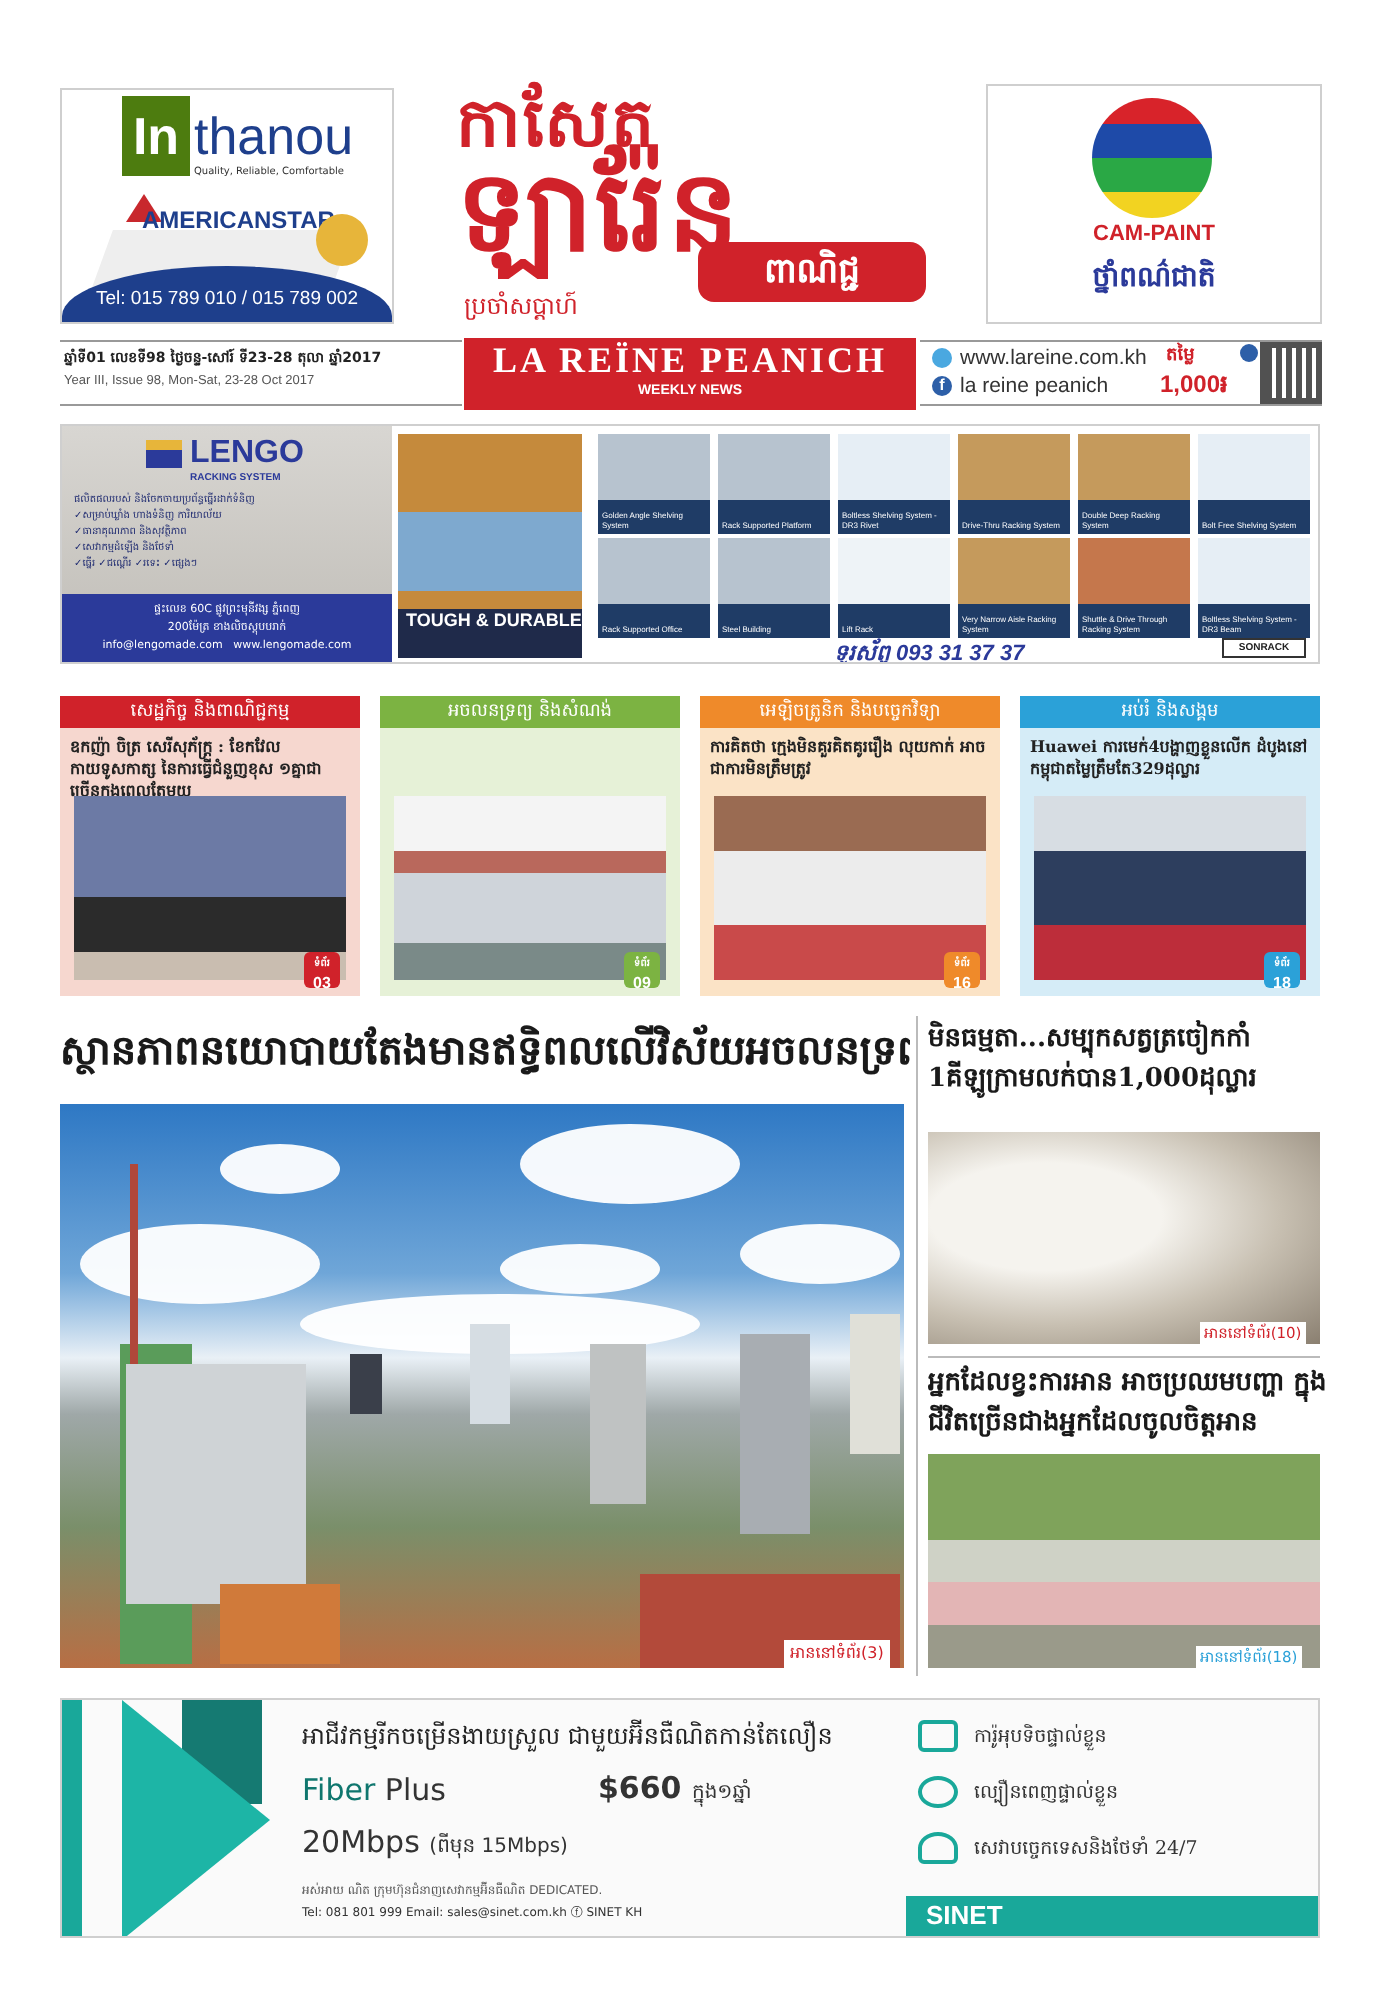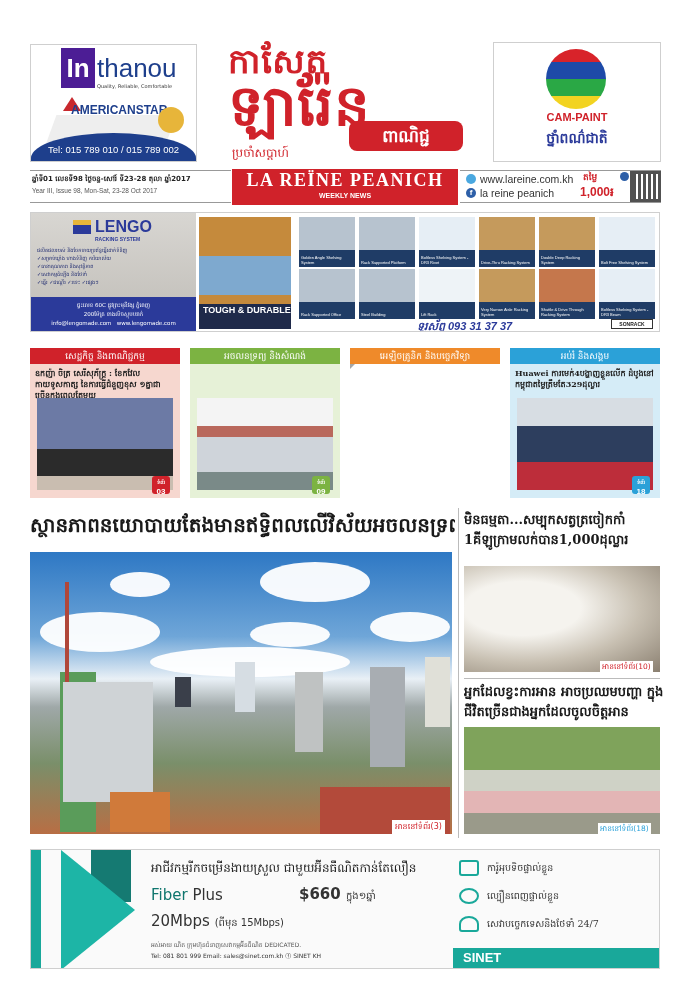--- a/index.html
+++ b/index.html
@@ -1,21 +1,21 @@
 <!DOCTYPE html>
 <html><head>
 <meta charset="utf-8">
 <style>
   * { box-sizing: border-box; margin: 0; padding: 0; }
   body { width: 691px; height: 1000px; background: #ffffff; font-family: "DejaVu Sans", sans-serif; position: relative; overflow: hidden; color: #222; }
   .abs { position: absolute; }
 
   
   #ad-inthanou { left: 30px; top: 44px; width: 167px; height: 118px; border: 1px solid #cfcfcf; background: #fff; overflow: hidden; }
-  #ad-inthanou .logo-box { position: absolute; left: 30px; top: 3px; width: 34px; height: 40px; background: #4c1d95; color: #fff; font: bold 26px "Liberation Sans", sans-serif; text-align: center; line-height: 40px; }
+  #ad-inthanou .logo-box { position: absolute; left: 30px; top: 3px; width: 34px; height: 40px; background: #4d7c0f; color: #fff; font: bold 26px "Liberation Sans", sans-serif; text-align: center; line-height: 40px; }
   #ad-inthanou .logo-rest { position: absolute; left: 66px; top: 8px; font: 26px "Liberation Sans", sans-serif; color: #1e3f8c; }
   #ad-inthanou .tagline { position: absolute; left: 66px; top: 38px; font-size: 5px; color: #333; }
   #ad-inthanou .brand { position: absolute; left: 40px; top: 58px; font: bold 12px "Liberation Sans", sans-serif; color: #1e3f8c; }
   #ad-inthanou .star { position: absolute; left: 32px; top: 52px; width: 0; height: 0; border-left: 9px solid transparent; border-right: 9px solid transparent; border-bottom: 14px solid #c8282d; }
   #ad-inthanou .warranty { position: absolute; right: 12px; top: 62px; width: 26px; height: 26px; border-radius: 50%; background: #e7b53a; }
   #ad-inthanou .bed { position: absolute; left: 20px; top: 70px; width: 120px; height: 30px; background: #eee; transform: skewX(-20deg); }
   #ad-inthanou .tel-band { position: absolute; left: 0; bottom: 0; width: 100%; height: 28px; background: #1e3f8c; border-top-left-radius: 60% 30px; border-top-right-radius: 60% 30px; }
   #ad-inthanou .tel { position: absolute; left: 0; bottom: 6px; width: 100%; text-align: center; color: #fff; font: 9.5px "Liberation Sans", sans-serif; }
 
   
@@ -247,20 +247,28 @@
   <div class="body">
     <div class="img"></div>
     <div class="page">
         <div style="font-size:5px">ទំព័រ</div>
         <div>09</div>
       </div>
   </div>
 </div>
 <div id="sect-3" class="sect">
   <div class="hdr">អេឡិចត្រូនិក និងបច្ចេកវិទ្យា</div>
+  <div class="body">
+    <div class="head">ការគិតថា ក្មេងមិនគួរគិតគូររឿង លុយកាក់ អាចជាការមិនត្រឹមត្រូវ</div>
+    <div class="img"></div>
+    <div class="page">
+        <div style="font-size:5px">ទំព័រ</div>
+        <div>16</div>
+      </div>
+  </div>
 </div>
 <div id="sect-4" class="sect">
   <div class="hdr">អប់រំ និងសង្គម</div>
   <div class="body">
     <div class="head">Huawei ការមេក់4បង្ហាញខ្លួនលើក ដំបូងនៅកម្ពុជាតម្លៃត្រឹមតែ329ដុល្លារ</div>
     <div class="img"></div>
     <div class="page">
         <div style="font-size:5px">ទំព័រ</div>
         <div>18</div>
       </div>

